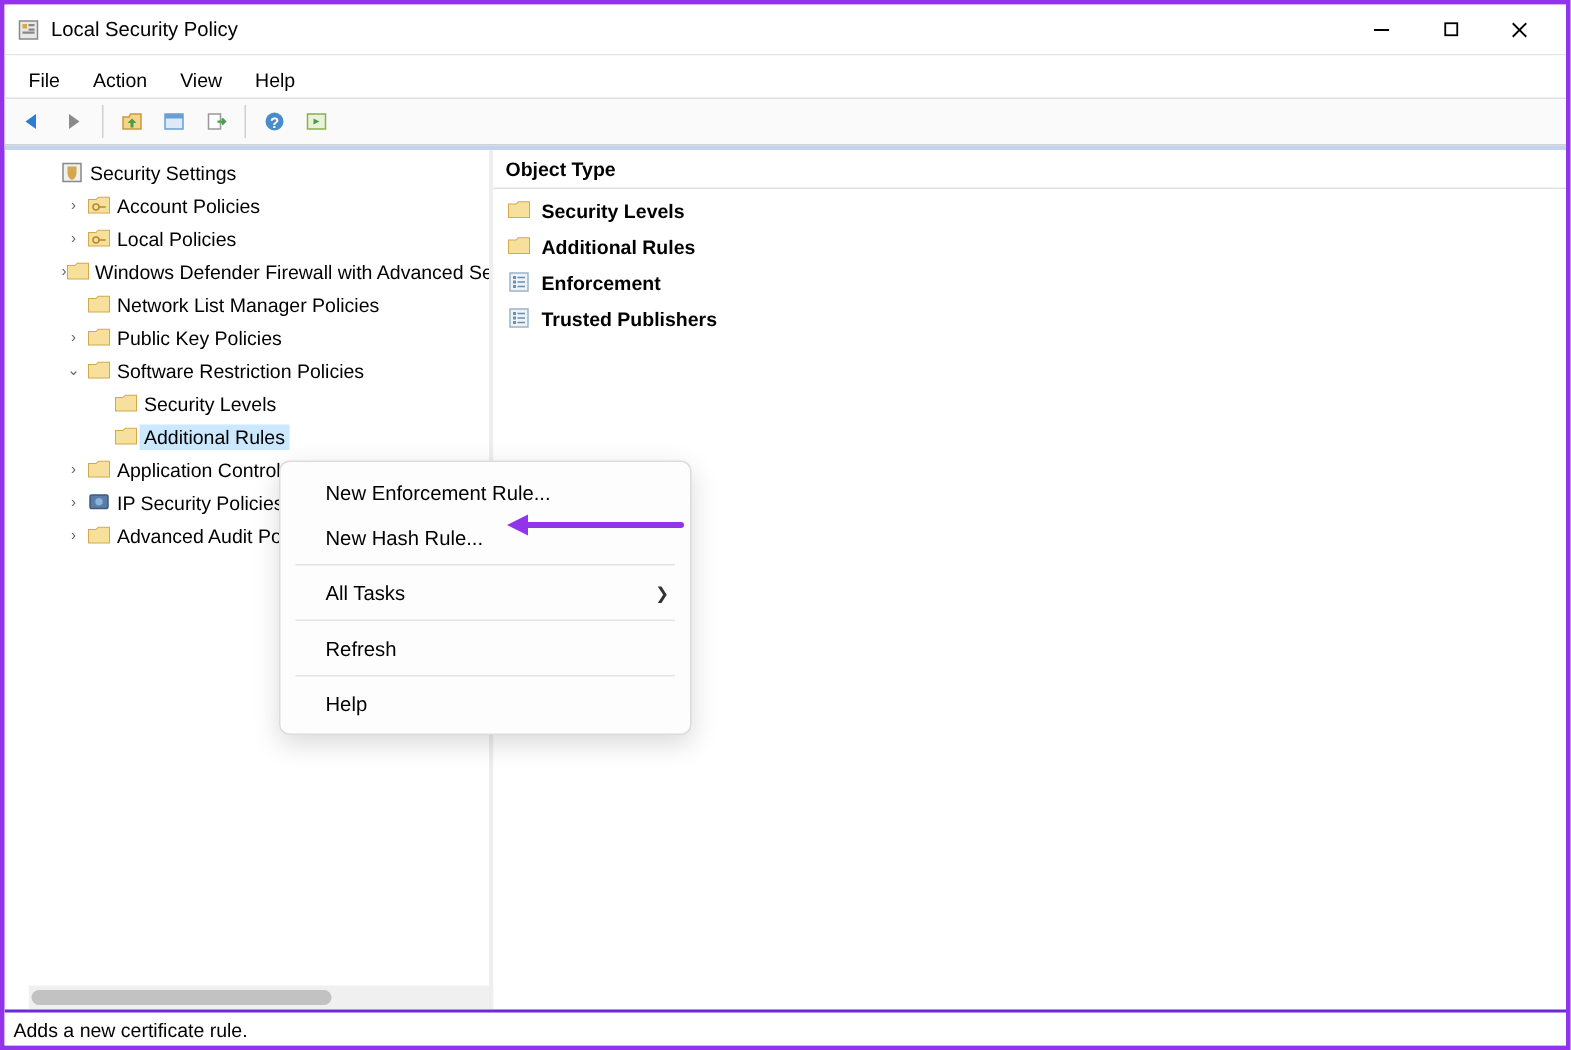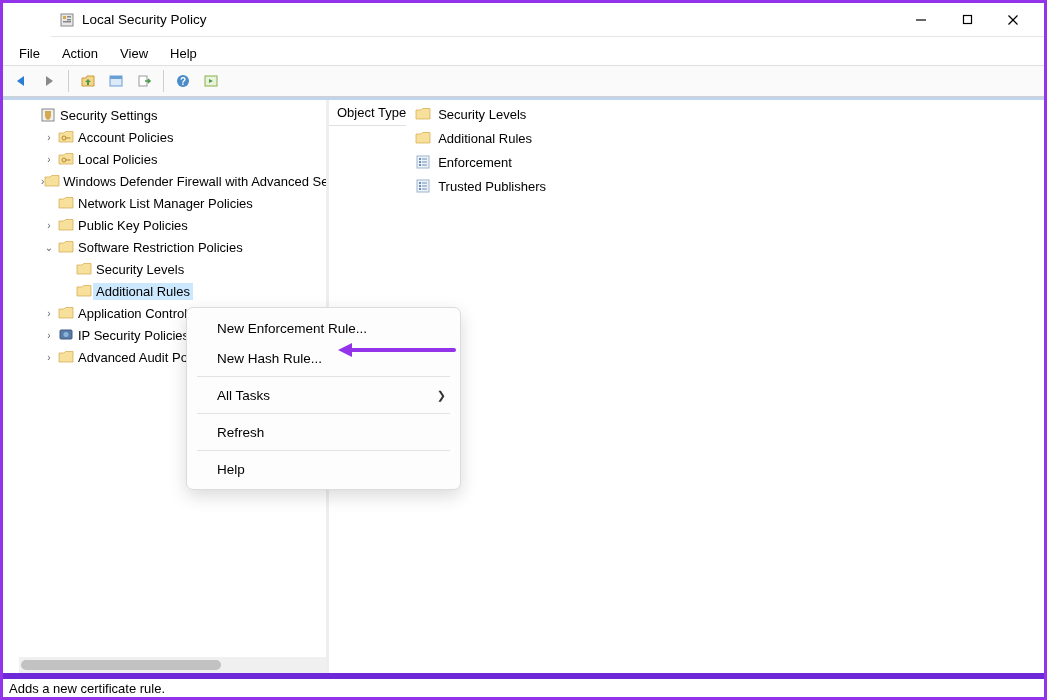--- a/index.html
+++ b/index.html
@@ -15,21 +15,20 @@
       flex-direction: column;
       position: relative;
     }
     .titlebar {
       height: 34px;
       display: flex;
       align-items: center;
       padding: 0 8px;
       background: #fff;
       border-bottom: 1px solid #e5e5e5;
-      margin-left: 48px;
     }
     .titlebar-icon { margin-right: 7px; display: inline-flex; }
     .titlebar-title { flex: 1; font-size: 13.5px; color: #000; }
     .win-controls { display: flex; gap: 0; }
     .win-btn {
       width: 46px; height: 34px;
       display: flex; align-items: center; justify-content: center;
       cursor: pointer;
     }
     .menubar {
@@ -93,21 +92,21 @@
     .tree-row .expander {
       width: 16px; text-align: center;
       color: #666; font-size: 10px;
       user-select: none;
     }
     .tree-row .icon-slot {
       width: 18px; display: inline-flex; justify-content: center;
     }
     .tree-row .label { padding: 1px 3px; }
     .tree-row.selected .label { background: #cce8ff; }
-    .list-panel { flex: 1; display: flex; flex-direction: row; }
+    .list-panel { flex: 1; display: flex; flex-direction: column; font-weight: bold; }
     .list-header {
       height: 26px;
       display: flex;
       align-items: center;
       padding-left: 8px;
       background: #fff;
       border-bottom: 1px solid #e0e0e0;
       font-size: 13px;
     }
     .list-body { flex: 1; padding: 2px 4px; background: #fff; }
@@ -128,21 +127,21 @@
       padding: 2px;
     }
     .hscroll-thumb {
       height: 10px;
       width: 200px;
       background: #c2c2c2;
       border-radius: 5px;
     }
     .statusbar {
       height: 24px;
-      border-top: 6px solid #6d28d9;
+      border-top: 2px solid #6d28d9;
       display: flex;
       align-items: center;
       padding: 0 6px;
       font-size: 13px;
       background: #fff;
     }
     .context-menu {
       position: absolute;
       left: 183px;
       top: 304px;

